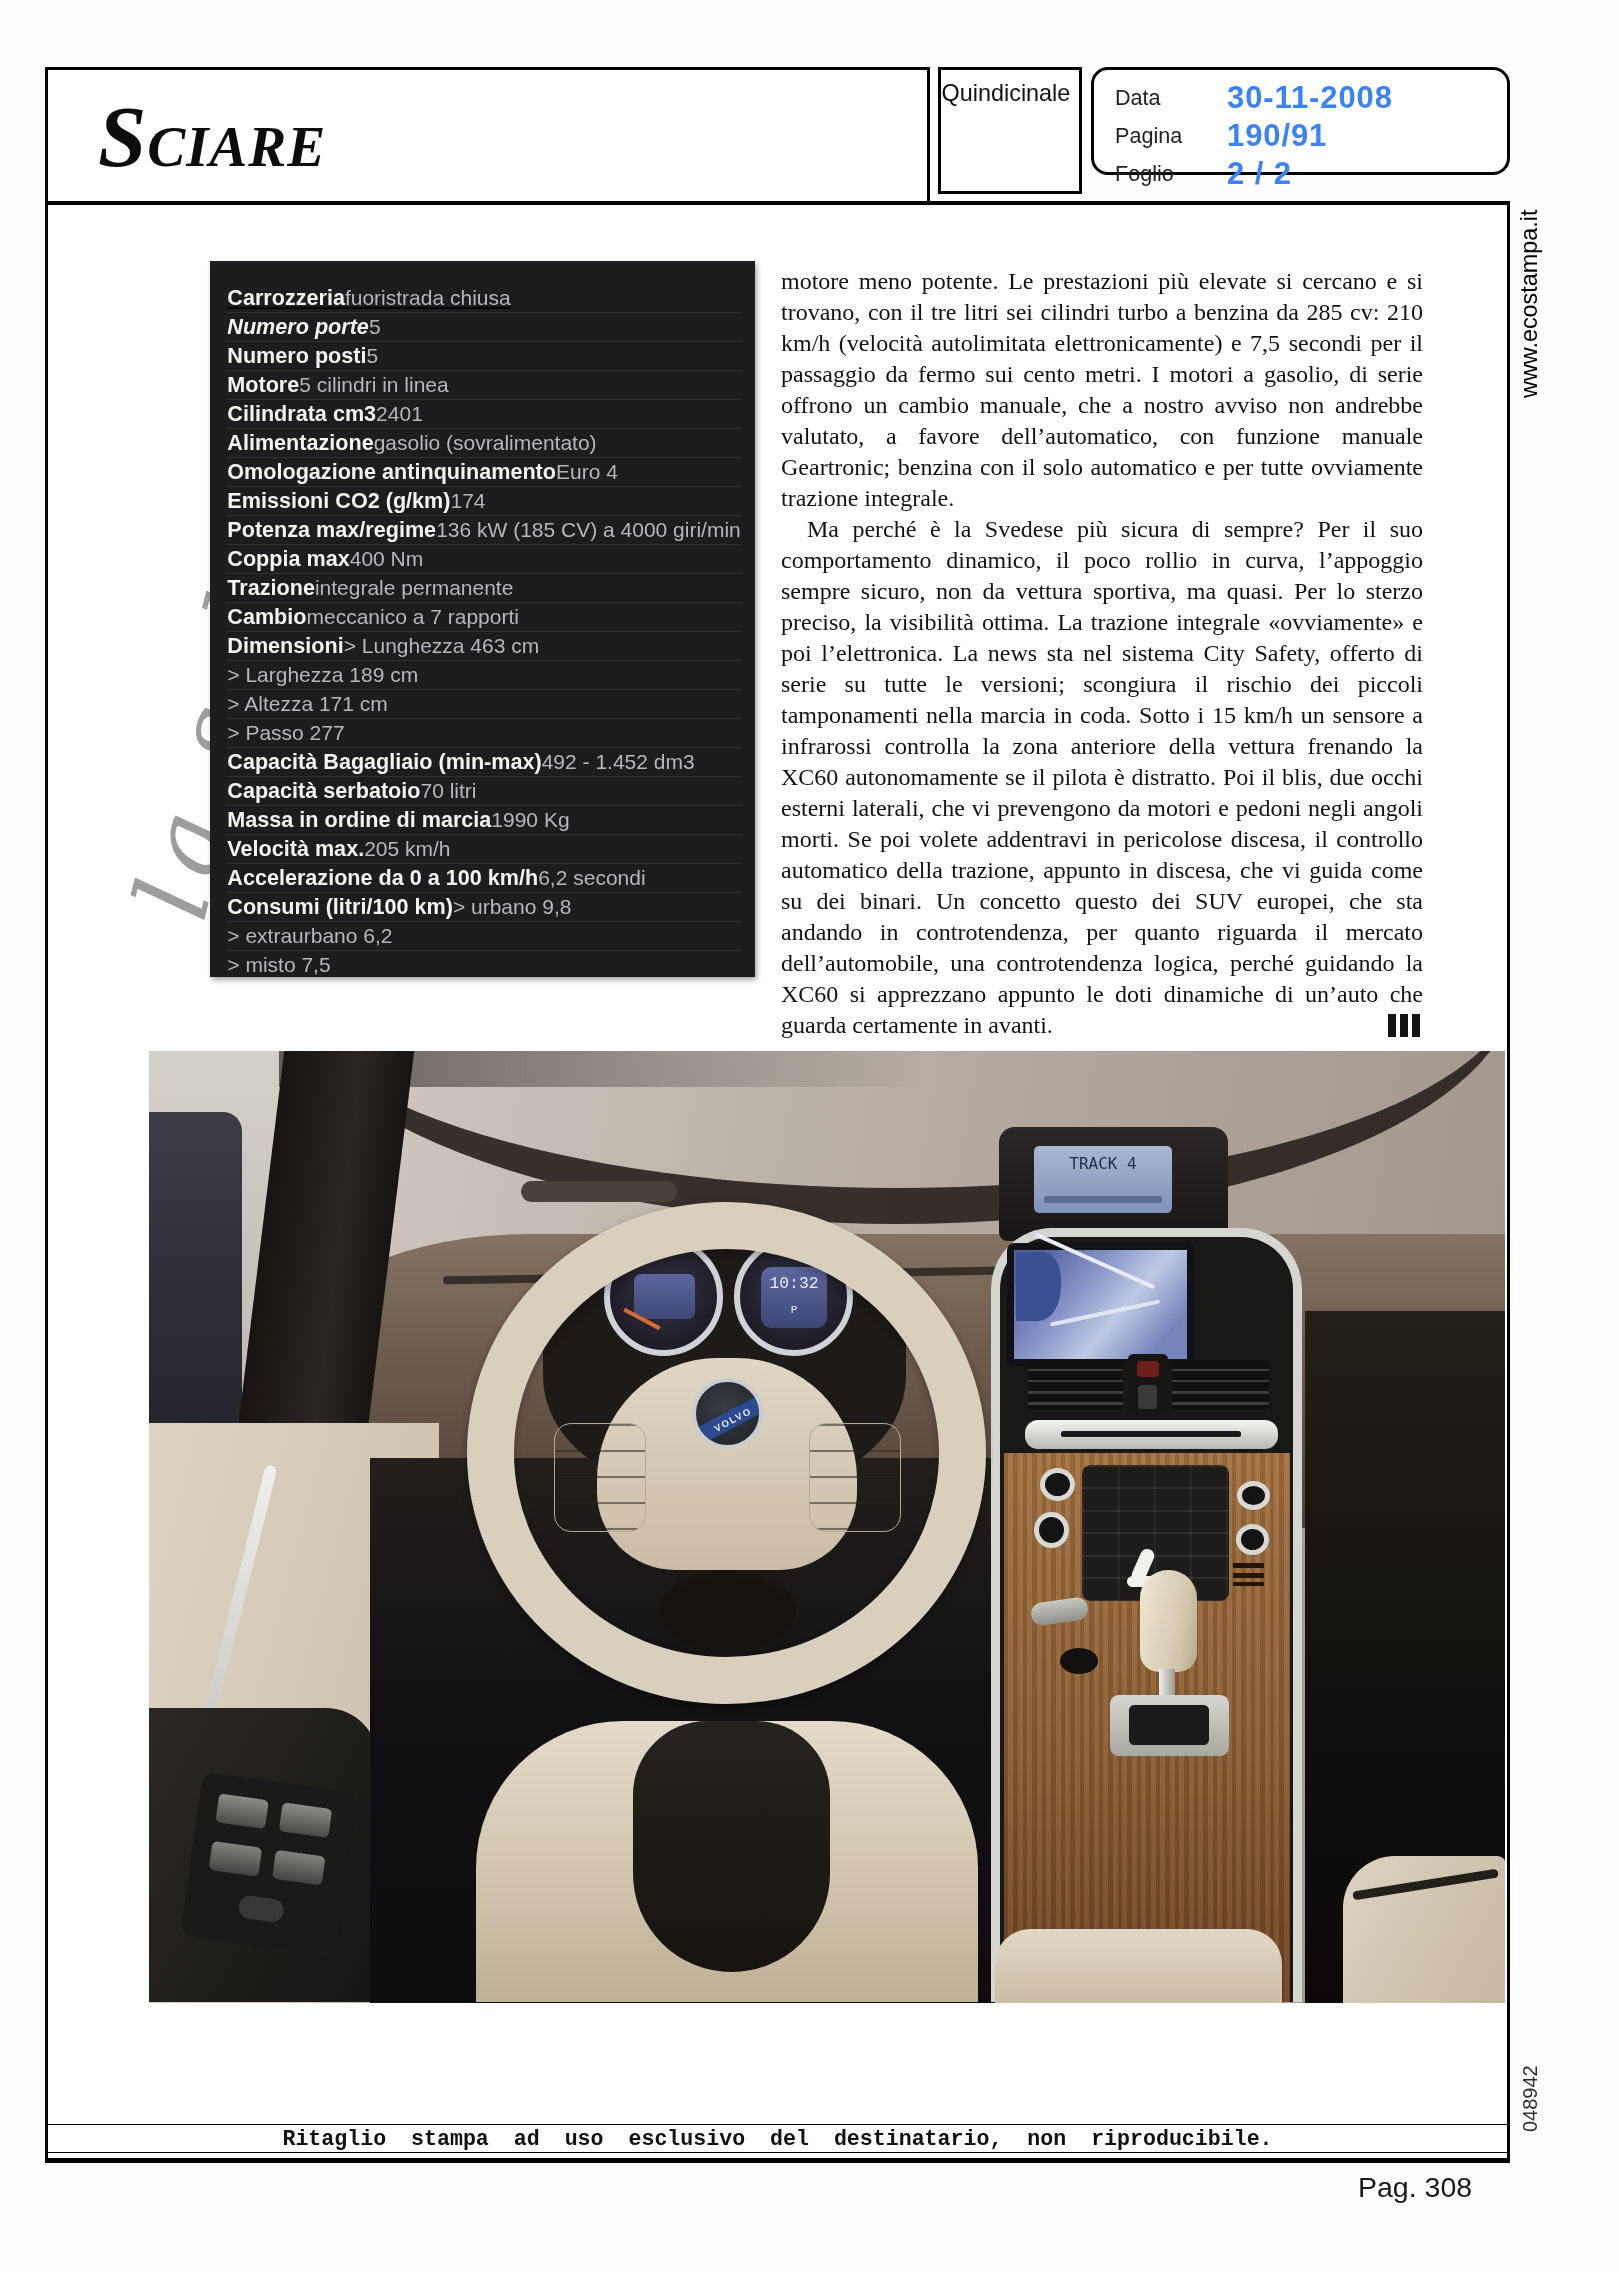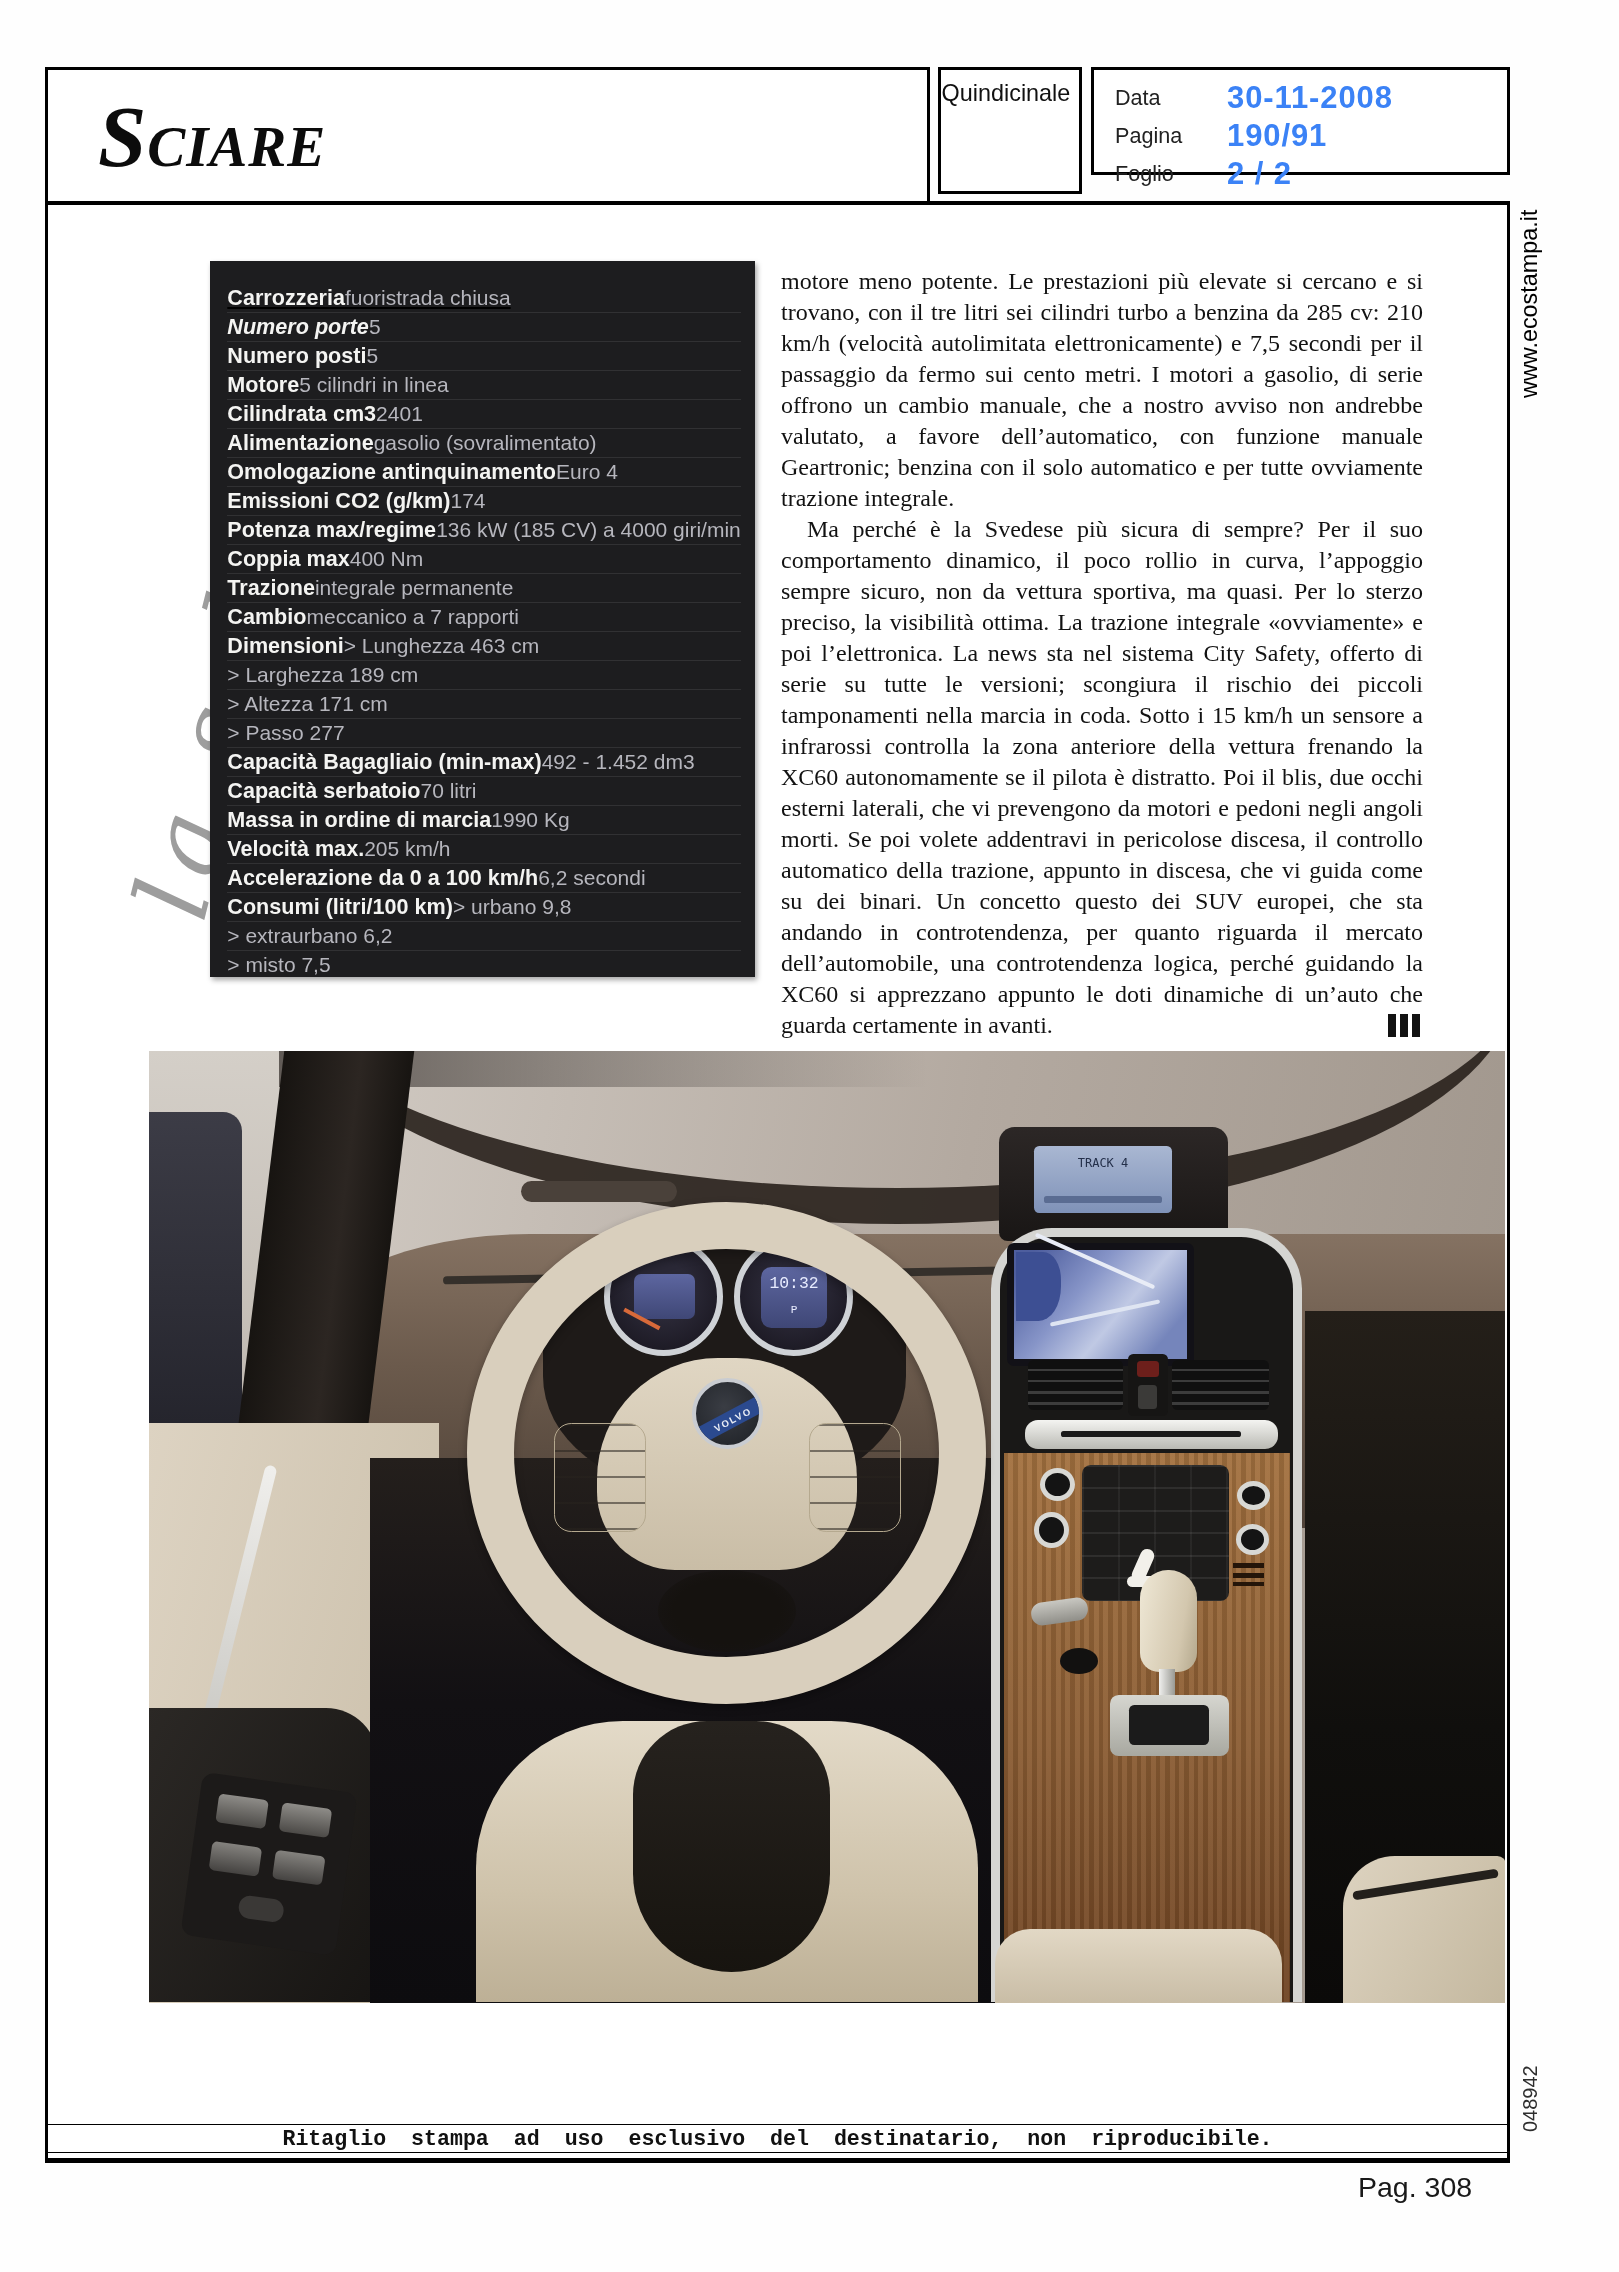--- a/index.html
+++ b/index.html
@@ -8,21 +8,21 @@
   .abs{position:absolute;box-sizing:border-box;}
   .bx{border:3.5px solid #000;background:#fff;}
 
   
   .logo-box{left:45px;top:67px;width:885px;height:159px;}
   .logo{position:absolute;left:50px;top:15.6px;font-family:"Liberation Serif",serif;
         font-style:italic;font-weight:bold;font-size:57px;letter-spacing:0.9px;color:#0c0c0c;}
   .logo::first-letter{font-size:87px;}
   .freq-box{left:938px;top:67px;width:144px;height:127px;}
   .freq{position:absolute;right:8.7px;top:10.4px;font-size:23.4px;color:#111;}
-  .meta-box{left:1091px;top:67px;width:419px;height:108px;}
+  .meta-box{left:1091px;top:67px;width:419px;height:108px;border-radius:17px;}
   .meta-row{position:absolute;left:21px;width:381px;height:38px;display:flex;align-items:center;}
   .meta-label{width:112px;font-size:21.6px;color:#222;}
   .meta-value{font-size:31px;font-weight:bold;color:#3b82f6;letter-spacing:0.9px;}
 
   
   .main-box{left:45px;top:201px;width:1465px;height:1962px;border:3.5px solid #000;
             border-top-width:4.3px;border-bottom-width:5.2px;background:#fff;}
 
   
   .lascheda{left:111px;top:901px;transform:rotate(-76deg);transform-origin:left top;
@@ -233,21 +233,21 @@
   </div>
   <div class="ph" style="left:585px;top:186px;width:119px;height:119px;border-radius:50%;border:6px solid #cfd2d6;background:radial-gradient(circle at 50% 45%,#2a2836 35%,#15121a);">
     <div class="ph" style="left:21px;top:24px;width:66px;height:61px;background:linear-gradient(180deg,#5d66a0,#3f4776);border-radius:10.4px;text-align:center;">
       <span class="tinytxt" style="font-size:16.4px;line-height:33px;">10:32</span><br>
       <span class="tinytxt" style="font-size:11.2px;">P</span>
     </div>
   </div>
 
   <div class="ph" style="left:850px;top:76px;width:229px;height:114px;background:linear-gradient(180deg,#2c2726,#191615);border-radius:15.6px 15.6px 8.7px 8.7px;">
     <div class="ph" style="left:35px;top:19px;width:138px;height:67px;background:linear-gradient(180deg,#a9b7d2,#7f92b8);border-radius:5.2px;text-align:center;">
-      <span style="font-size:12px;color:#24304a;line-height:35px;font-family:'DejaVu Sans Mono',monospace;margin-top:20px;">TRACK 4</span>
+      <span style="font-size:16px;color:#24304a;line-height:35px;font-family:'DejaVu Sans Mono',monospace;margin-top:20px;">TRACK 4</span>
       <div class="ph" style="left:10.4px;top:50px;width:118px;height:7px;background:#5a6c92;border-radius:2.6px;"></div>
     </div>
   </div>
 
   <div class="ph" style="left:842px;top:177px;width:311px;height:774px;border-left:9.5px solid #d5d5d2;border-right:9.5px solid #d5d5d2;border-top:9.5px solid #d5d5d2;border-radius:61px 61px 0 0;background:#191817;"></div>
   <div class="ph wood" style="left:855px;top:402px;width:286px;height:549px;"></div>
 
   <div class="ph" style="left:858px;top:192px;width:187px;height:123px;background:#121117;border-radius:7px;"></div>
   <div class="ph" style="left:865px;top:199px;width:173px;height:109px;background:linear-gradient(130deg,#4e5e9e 8%,#8795c8 38%,#c0c9e4 60%,#7585bb 85%);">
     <div class="ph" style="left:15.6px;top:8.7px;width:130px;height:4.3px;background:#e8ecf6;transform:rotate(24deg);border-radius:2.6px;"></div>

